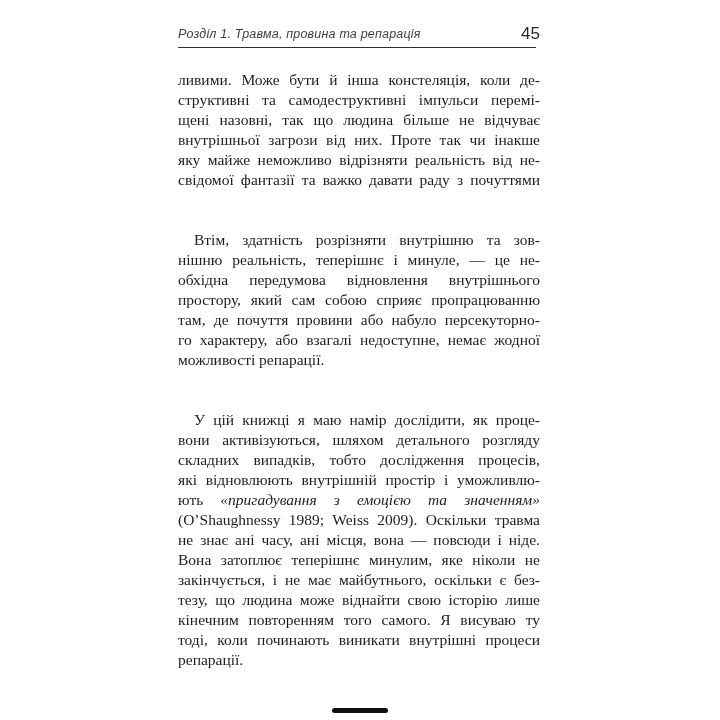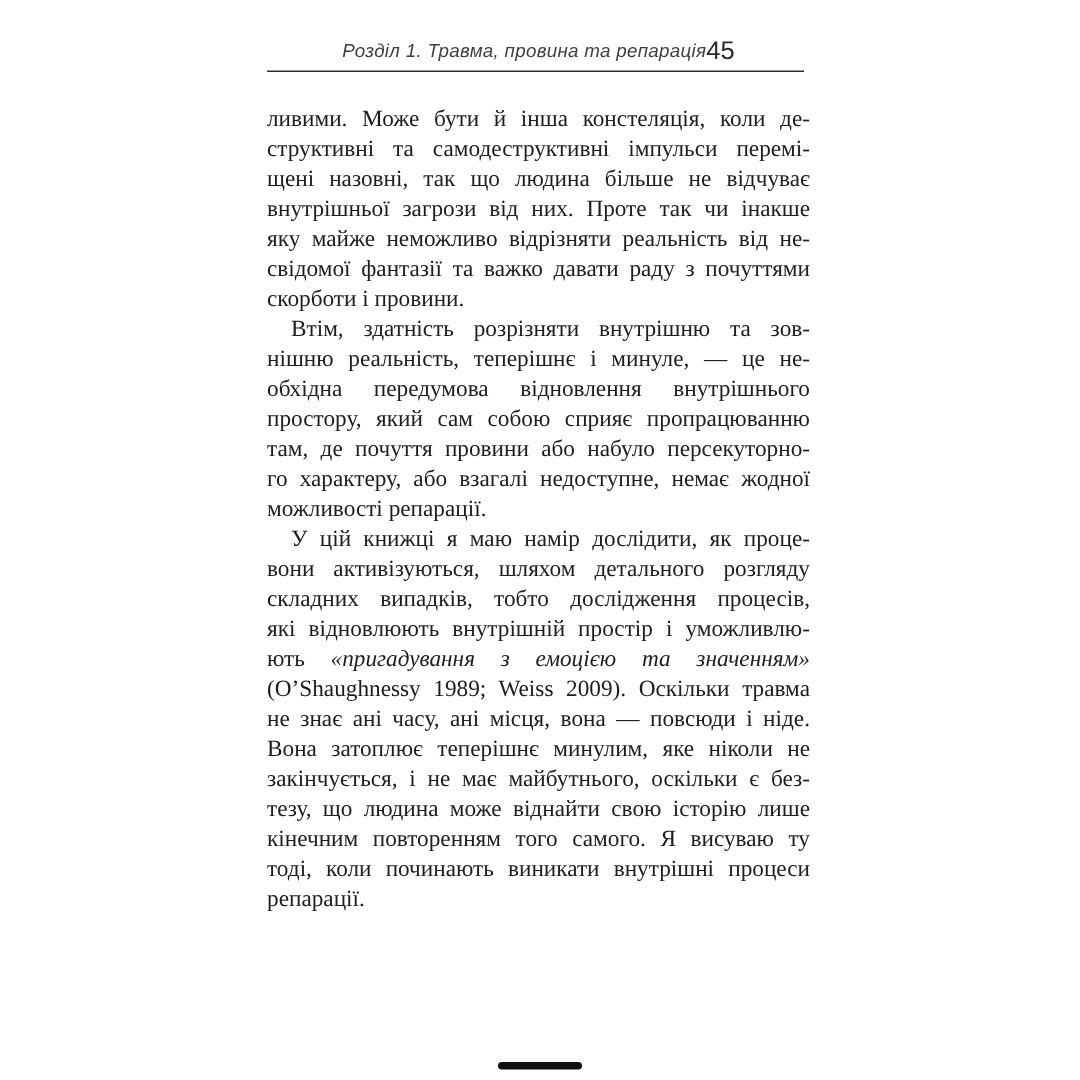--- a/index.html
+++ b/index.html
@@ -8,21 +8,21 @@
     background: #ffffff;
     position: relative;
     overflow: hidden;
     font-family: "Liberation Serif", serif;
   }
   .page { position: absolute; inset: 0; background: #ffffff; }
 
   .page-header {
     position: absolute;
     left: 178px; top: 24px; width: 362px;
-    display: flex; justify-content: center; align-items: flex-end;
+    display: flex; justify-content: space-between; align-items: flex-end;
   }
   .chapter-title {
     font-family: "Liberation Sans", sans-serif;
     font-style: italic;
     font-size: 12.5px;
     color: #3f3f3f;
     letter-spacing: 0.2px;
     padding-bottom: 3px;
   }
   .page-number {
@@ -45,20 +45,21 @@
   }
   .line {
     text-align: justify;
     text-align-last: justify;
   }
   .line.para-end {
     text-align-last: left;
   }
   .line.indent {
     text-indent: 16px;
+    margin-top: 40px;
   }
   .it { font-style: italic; }
 
   .home-indicator {
     position: absolute;
     left: 50%; bottom: 7px;
     transform: translateX(-50%);
     width: 56px; height: 5px;
     border-radius: 3px;
     background: #111111;
@@ -77,21 +78,20 @@
 
   <div class="body-text">
 
     <div>
       <div class="line">ливими. Може бути й інша констеляція, коли де-</div>
       <div class="line">структивні та самодеструктивні імпульси перемі-</div>
       <div class="line">щені назовні, так що людина більше не відчуває</div>
       <div class="line">внутрішньої загрози від них. Проте так чи інакше</div>
       <div class="line">яку майже неможливо відрізняти реальність від не-</div>
       <div class="line">свідомої фантазії та важко давати раду з почуттями</div>
-      <div class="line para-end">скорботи і провини.</div>
     </div>
 
     <div>
       <div class="line indent">Втім, здатність розрізняти внутрішню та зов-</div>
       <div class="line">нішню реальність, теперішнє і минуле, — це не-</div>
       <div class="line">обхідна передумова відновлення внутрішнього</div>
       <div class="line">простору, який сам собою сприяє пропрацюванню</div>
       <div class="line">там, де почуття провини або набуло персекуторно-</div>
       <div class="line">го характеру, або взагалі недоступне, немає жодної</div>
       <div class="line para-end">можливості репарації.</div>

